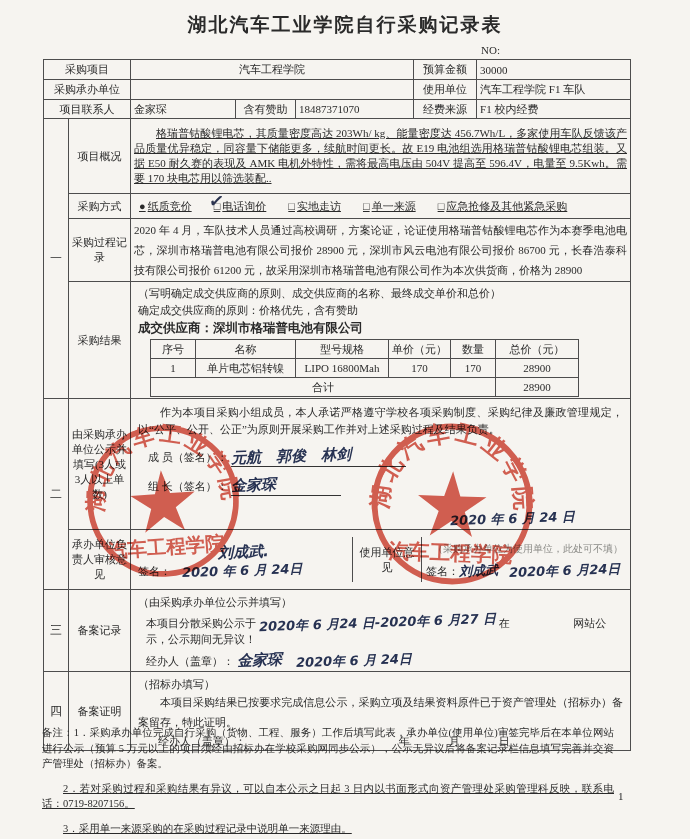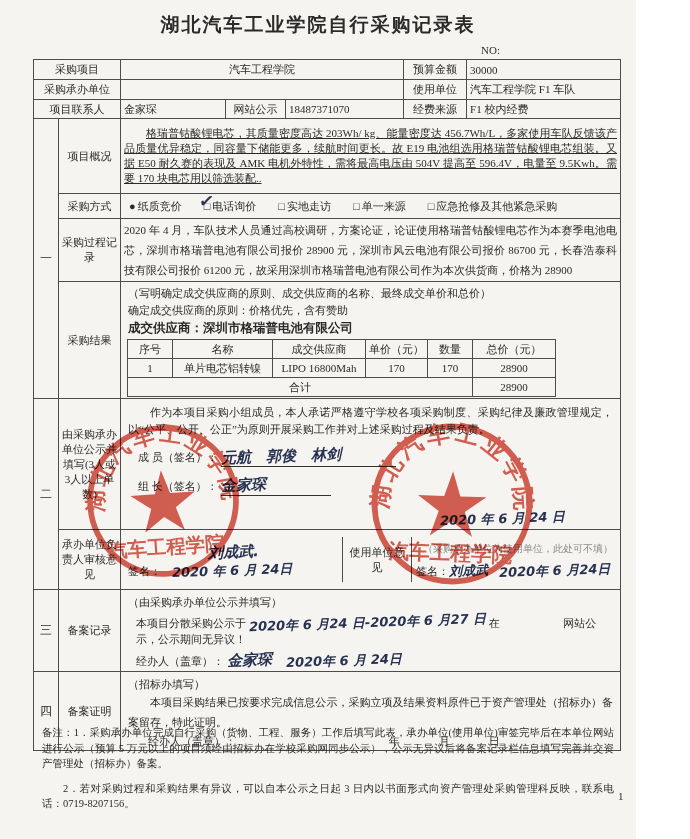--- a/index.html
+++ b/index.html
@@ -1,38 +1,38 @@
 <!DOCTYPE html>
 <html><head>
 <meta charset="utf-8">
 <style>
   html,body{margin:0;padding:0;}
-  .page{position:relative;width:636px;height:839px;background:#f6f4f0;font-family:"Liberation Serif","DejaVu Serif",serif;color:#2a2a2a;overflow:hidden;}
+  .page{position:relative;width:690px;height:839px;background:#f6f4f0;font-family:"Liberation Serif","DejaVu Serif",serif;color:#2a2a2a;overflow:hidden;}
   .title{position:absolute;top:12px;left:0;width:100%;text-align:center;font-size:19px;font-weight:bold;letter-spacing:2px;}
   .no-line{position:absolute;top:44px;left:481px;font-size:11px;}
-  table.form{position:absolute;left:33px;top:59px;width:587px;border-collapse:collapse;table-layout:fixed;font-size:11px;}
+  table.form{position:absolute;left:43px;top:59px;width:587px;border-collapse:collapse;table-layout:fixed;font-size:11px;}
   table.form td{border:1px solid #4d4d4d;padding:1px 3px;vertical-align:middle;overflow:hidden;}
   td.lab{text-align:center;padding:1px 2px;}
   td.num{text-align:center;font-size:12px;}
   td.val{padding-left:7px;}
   tr.r1{height:20px;} tr.r2{height:20px;} tr.r3{height:19px;}
   tr.r4{height:75px;} tr.r5{height:25px;} tr.r6{height:60px;}
   tr.r7{height:107px;} tr.r8{height:126px;} tr.r9{height:60px;}
   tr.r10{height:76px;} tr.r11{height:62px;}
   .overview-text{line-height:15px;text-indent:2em;text-align:justify;padding:2px 4px;text-decoration:underline;}
   .process-text{line-height:20px;text-align:justify;padding:0 4px;}
   .opts{display:flex;gap:22px;align-items:center;padding-left:5px;}
-  .opt{position:relative;white-space:nowrap;}
+  .opt{position:relative;white-space:nowrap;text-decoration:underline;}
   .opt .mark{margin-right:2px;}
   .hwcheck{position:absolute;left:-5px;top:-9px;font-size:18px;color:#2c3550;font-weight:bold;transform:rotate(8deg);}
   .result-cell{vertical-align:top;}
   .result-note{padding:3px 4px 0 4px;}
   .result-principle{padding:2px 4px 0 4px;}
   .result-supplier{padding:2px 4px 2px 4px;font-weight:bold;font-size:12.5px;}
-  table.inner{border-collapse:collapse;table-layout:fixed;width:428px;margin-left:3px;font-size:11px;}
+  table.inner{border-collapse:collapse;table-layout:fixed;width:428px;margin-left:16px;font-size:11px;}
   table.inner td{border:1px solid #4d4d4d;text-align:center;height:18px;padding:0 2px;}
   .commit-cell{vertical-align:top;position:relative;}
   .commit-text{padding:4px 4px 0 4px;line-height:17px;text-indent:2em;text-align:justify;}
   .sigrow{margin:9px 0 0 14px;white-space:nowrap;}
   .sigline{display:inline-block;min-width:175px;border-bottom:1px solid #333;margin-left:3px;}
   .hw{font-family:"DejaVu Sans",sans-serif;font-style:italic;color:#273252;display:inline-block;transform:rotate(-2deg);}
   .hw-lg{font-size:15px;font-weight:bold;}
   .hw-md{font-size:13px;font-weight:bold;}
   .commit-date{text-align:right;margin:14px 52px 0 0;}
   .review-cell{vertical-align:top;padding:0;}
@@ -44,21 +44,21 @@
   .signdate{white-space:nowrap;}
   .record-cell{vertical-align:top;margin-left:40px;}
   .record-note{padding:4px 4px 0 4px;}
   .record-line{padding:4px 4px 0 12px;}
   .blankgap{display:inline-block;width:58px;}
   .cert-text{padding:0 4px;line-height:20px;text-indent:2em;text-align:justify;}
   .cert-agent{padding:2px 4px 0 24px;}
   .cert-date{display:inline-block;margin-left:150px;letter-spacing:14px;}
   .notes{position:absolute;left:33px;top:716px;width:590px;font-size:10.5px;line-height:15.5px;text-align:justify;}
   .notes p{margin:9px;}
-  .notes p.ind{text-indent:2em;}
+  .notes p.ind{text-indent:2em;text-decoration:underline;}
   .pageno{position:absolute;left:618px;top:790px;font-size:11px;}
   .stamp{position:absolute;opacity:.8;mix-blend-mode:multiply;pointer-events:none;}
   .stamp1{left:82px;top:420px;width:162px;height:162px;transform:rotate(-4deg);}
   .stamp2{left:366px;top:418px;width:172px;height:172px;transform:rotate(2deg);}
 </style>
 </head>
 <body>
 
 <div class="page">
 
@@ -84,21 +84,21 @@
     </tr>
     <tr class="r2">
       <td colspan="2" class="lab">采购承办单位</td>
       <td colspan="3"></td>
       <td class="lab">使用单位</td>
       <td class="val">汽车工程学院 F1 车队</td>
     </tr>
     <tr class="r3">
       <td colspan="2" class="lab">项目联系人</td>
       <td class="val">金家琛</td>
-      <td class="lab">网站公示</td>
+      <td class="lab">含有赞助</td>
       <td class="val">18487371070</td>
       <td class="lab">经费来源</td>
       <td class="val">F1 校内经费</td>
     </tr>
     <tr class="r4">
       <td rowspan="4" class="num">一</td>
       <td class="lab">项目概况</td>
       <td colspan="5" class="overview-text">格瑞普钴酸锂电芯，其质量密度高达 203Wh/ kg、能量密度达 456.7Wh/L，多家使用车队反馈该产品质量优异稳定，同容量下储能更多，续航时间更长。故 E19 电池组选用格瑞普钴酸锂电芯组装。又据 E50 耐久赛的表现及 AMK 电机外特性，需将最高电压由 504V 提高至 596.4V，电量至 9.5Kwh。需要 170 块电芯用以筛选装配..</td>
     </tr>
     <tr class="r5">
@@ -129,21 +129,21 @@
                 <col style="width:100px">
                 <col style="width:93px">
                 <col style="width:62px">
                 <col style="width:45px">
                 <col style="width:83px">
               </colgroup>
           <tbody>
                 <tr>
             <td>序号</td>
             <td>名称</td>
-            <td>成交供应商</td>
+            <td>型号规格</td>
             <td>单价（元）</td>
             <td>数量</td>
             <td>总价（元）</td>
           </tr>
           <tr>
             <td>1</td>
             <td>单片电芯铝转镍</td>
             <td>LIPO 16800Mah</td>
             <td>170</td>
             <td>170</td>
@@ -217,20 +217,21 @@
           <span class="cert-date">年　月　日</span>
         </div>
       </td>
     </tr>
   </tbody>
     </table>
 
   <div class="notes">
     <p>备注：1．采购承办单位完成自行采购（货物、工程、服务）工作后填写此表，承办单位(使用单位)审签完毕后在本单位网站进行公示（预算 5 万元以上的项目须经由招标办在学校采购网同步公示），公示无异议后将备案记录栏信息填写完善并交资产管理处（招标办）备案。</p>
     <p class="ind">2．若对采购过程和采购结果有异议，可以自本公示之日起 3 日内以书面形式向资产管理处采购管理科反映，联系电话：0719-8207156。</p>
+    <p class="ind">3．采用单一来源采购的在采购过程记录中说明单一来源理由。</p>
   </div>
 
   <div class="pageno">1</div>
 
   <svg class="stamp stamp1" viewBox="0 0 200 200">
     <circle cx="100" cy="100" r="90" fill="none" stroke="#cf3a2a" stroke-width="7"></circle>
     <path id="arc1" d="M 36 138 A 74 74 0 1 1 164 138" fill="none"></path>
     <text font-size="27" font-weight="bold" fill="#cf3a2a" letter-spacing="4">
       <textPath href="#arc1" startOffset="50%" text-anchor="middle">湖北汽车工业学院</textPath>
     </text>

